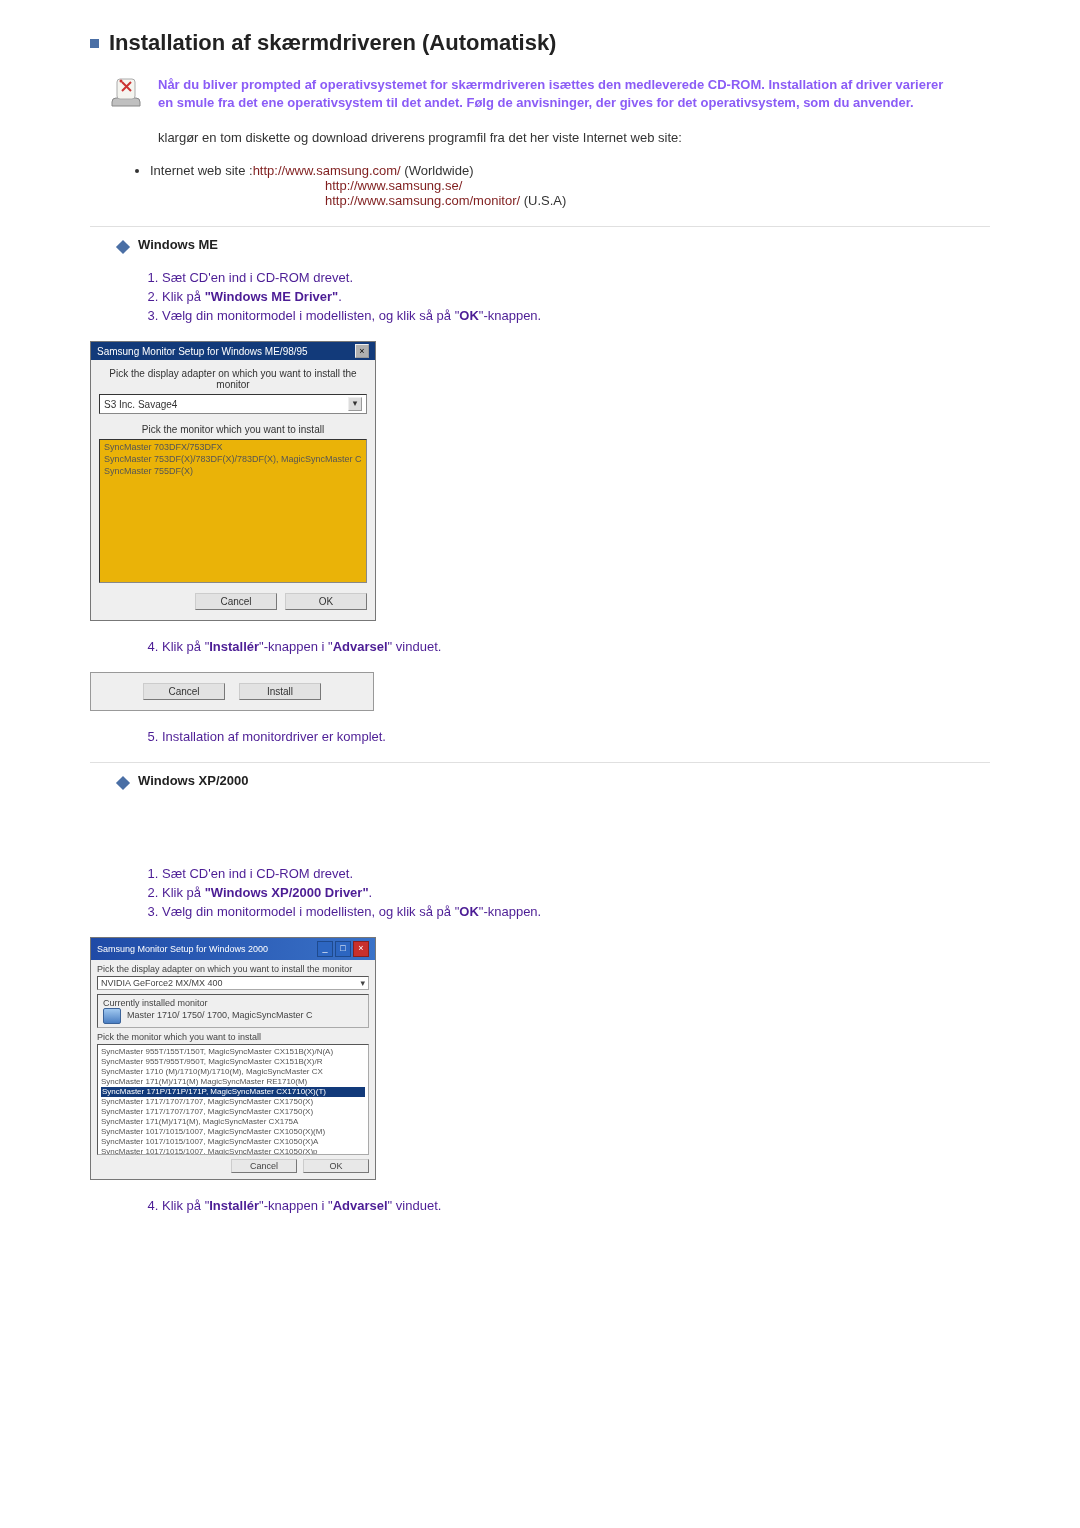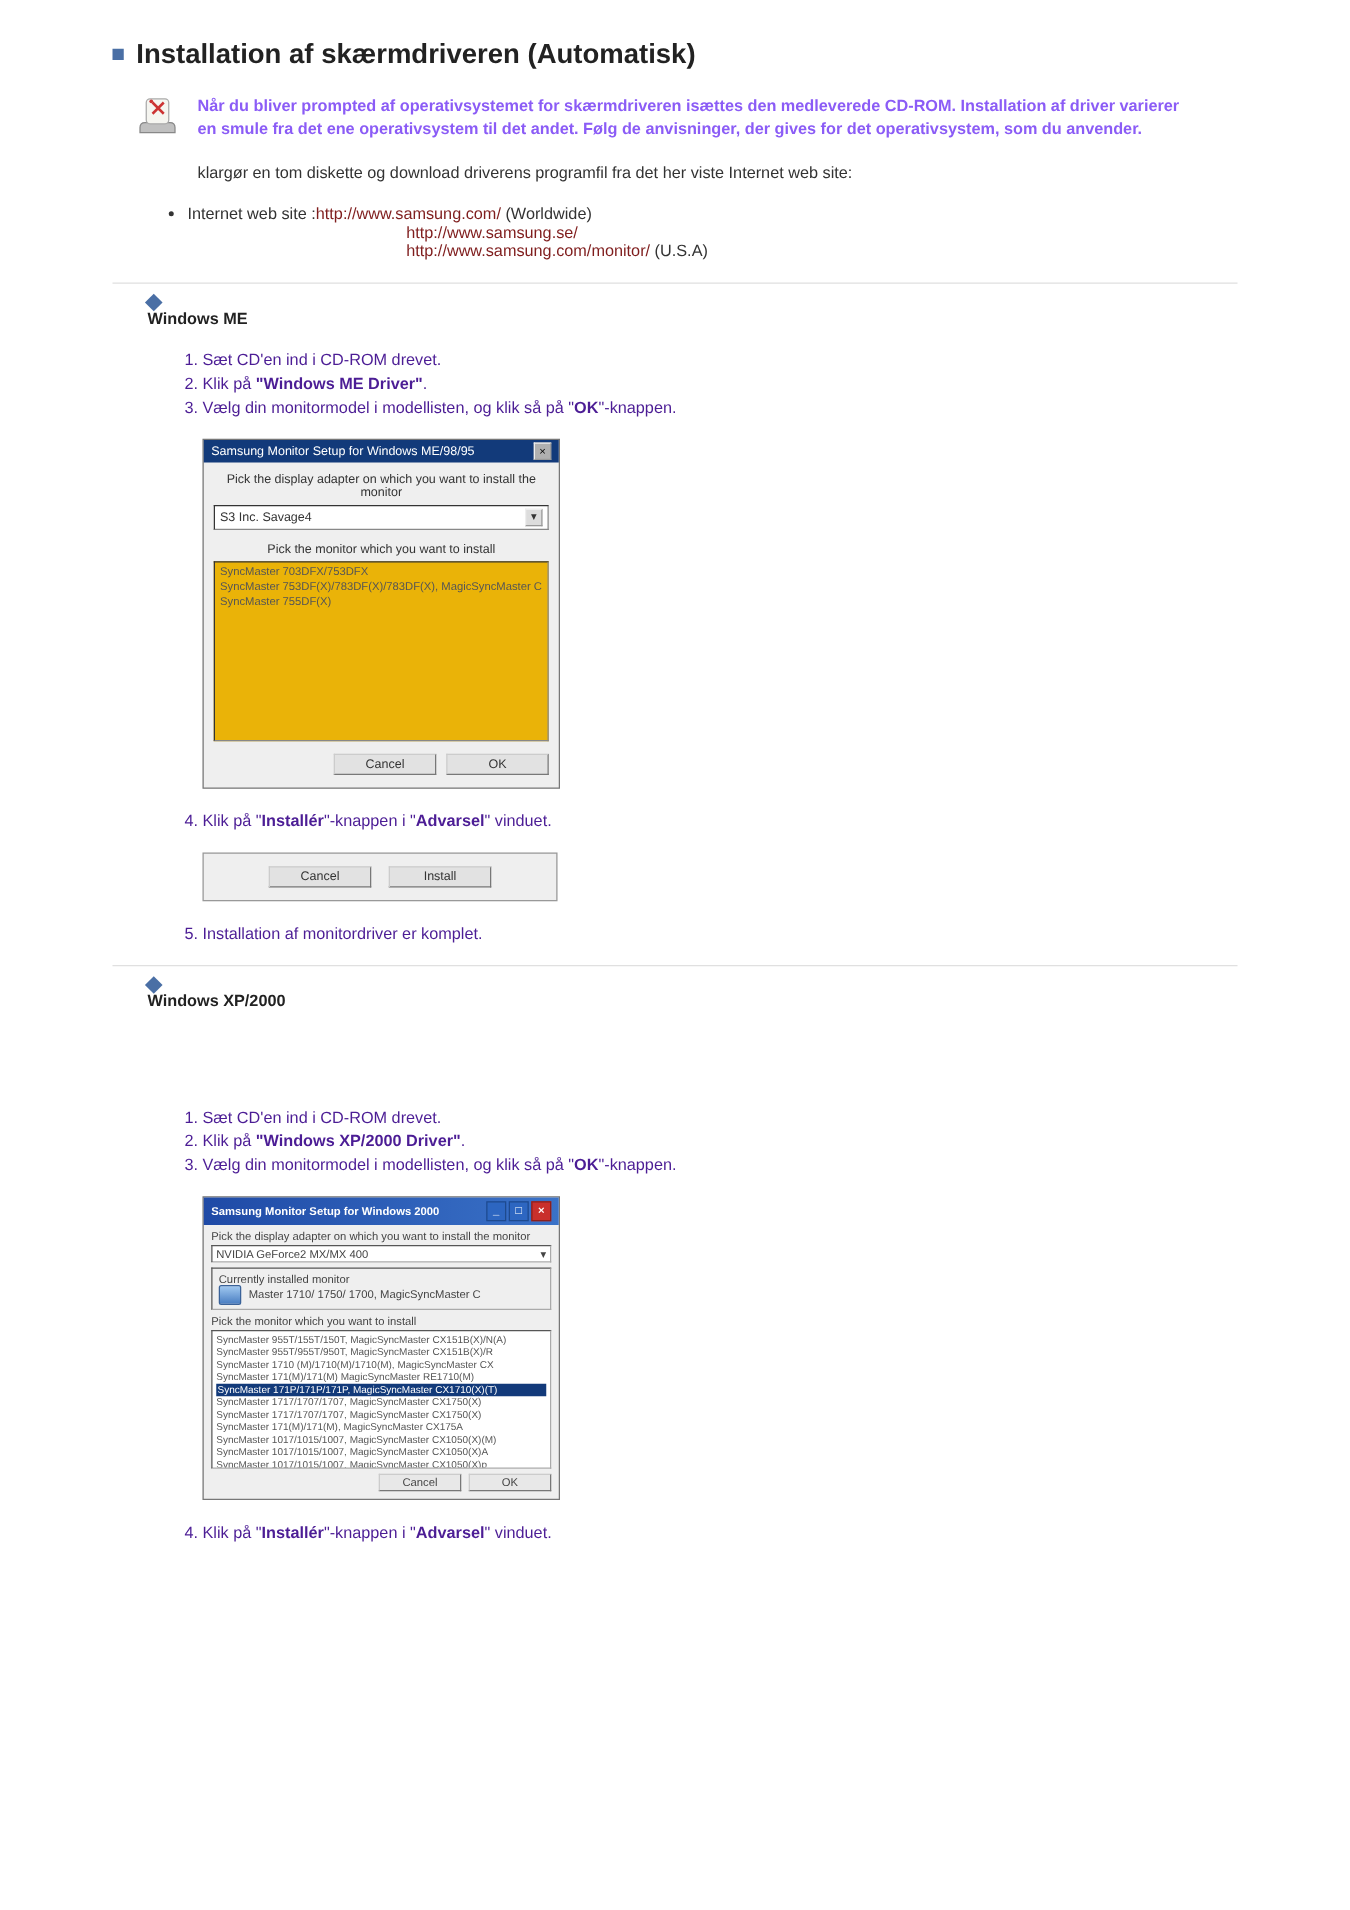--- a/index.html
+++ b/index.html
@@ -68,23 +68,22 @@
       color: #7f1d1d;
       text-decoration: none;
     }
     hr.section-divider {
       border: none;
       border-top: 1px solid #e0e0e0;
       margin: 14px 0 10px 0;
     }
     .section-header {
       display: flex;
-      align-items: flex-start;
+      align-items: flex-end;
       margin: 8px 0 18px 28px;
-      flex-direction: column;
     }
     .section-header .diamond {
       width: 10px;
       height: 10px;
       background: #4a6fa5;
       transform: rotate(45deg);
       margin-right: 10px;
       flex-shrink: 0;
     }
     .section-header .section-title {
@@ -94,21 +93,20 @@
     ol.steps {
       margin: 0 0 18px 40px;
       padding: 0 40px 0 32px;
       list-style: decimal;
       color: #4c1d95;
     }
     ol.steps li {
       margin-bottom: 4px;
     }
     .screenshot {
-      margin-left: 72px;
       margin-bottom: 18px;
     }
     .screenshot-a {
       width: 284px;
       border: 1px solid #777;
       background: #efefef;
       font-size: 10px;
       color: #333;
     }
     .ss-titlebar {
@@ -205,21 +203,20 @@
       font-size: 9px;
       color: #444;
     }
     .ss-c-titlebar {
       background: linear-gradient(to right, #1f4aa6, #3a72c8);
       color: #fff;
       padding: 3px 6px;
       display:flex;
       justify-content:space-between;
       align-items:center;
-      font-weight:bold;
     }
     .ss-c-titlebar .winbtns { display:flex; gap:2px; }
     .ss-c-titlebar .winbtn {
       width: 14px; height: 14px;
       background:#c9302c;
       border: 1px solid #8a1f1c;
       color:#fff;
       font-size:9px;
       text-align:center;
       line-height:12px;

